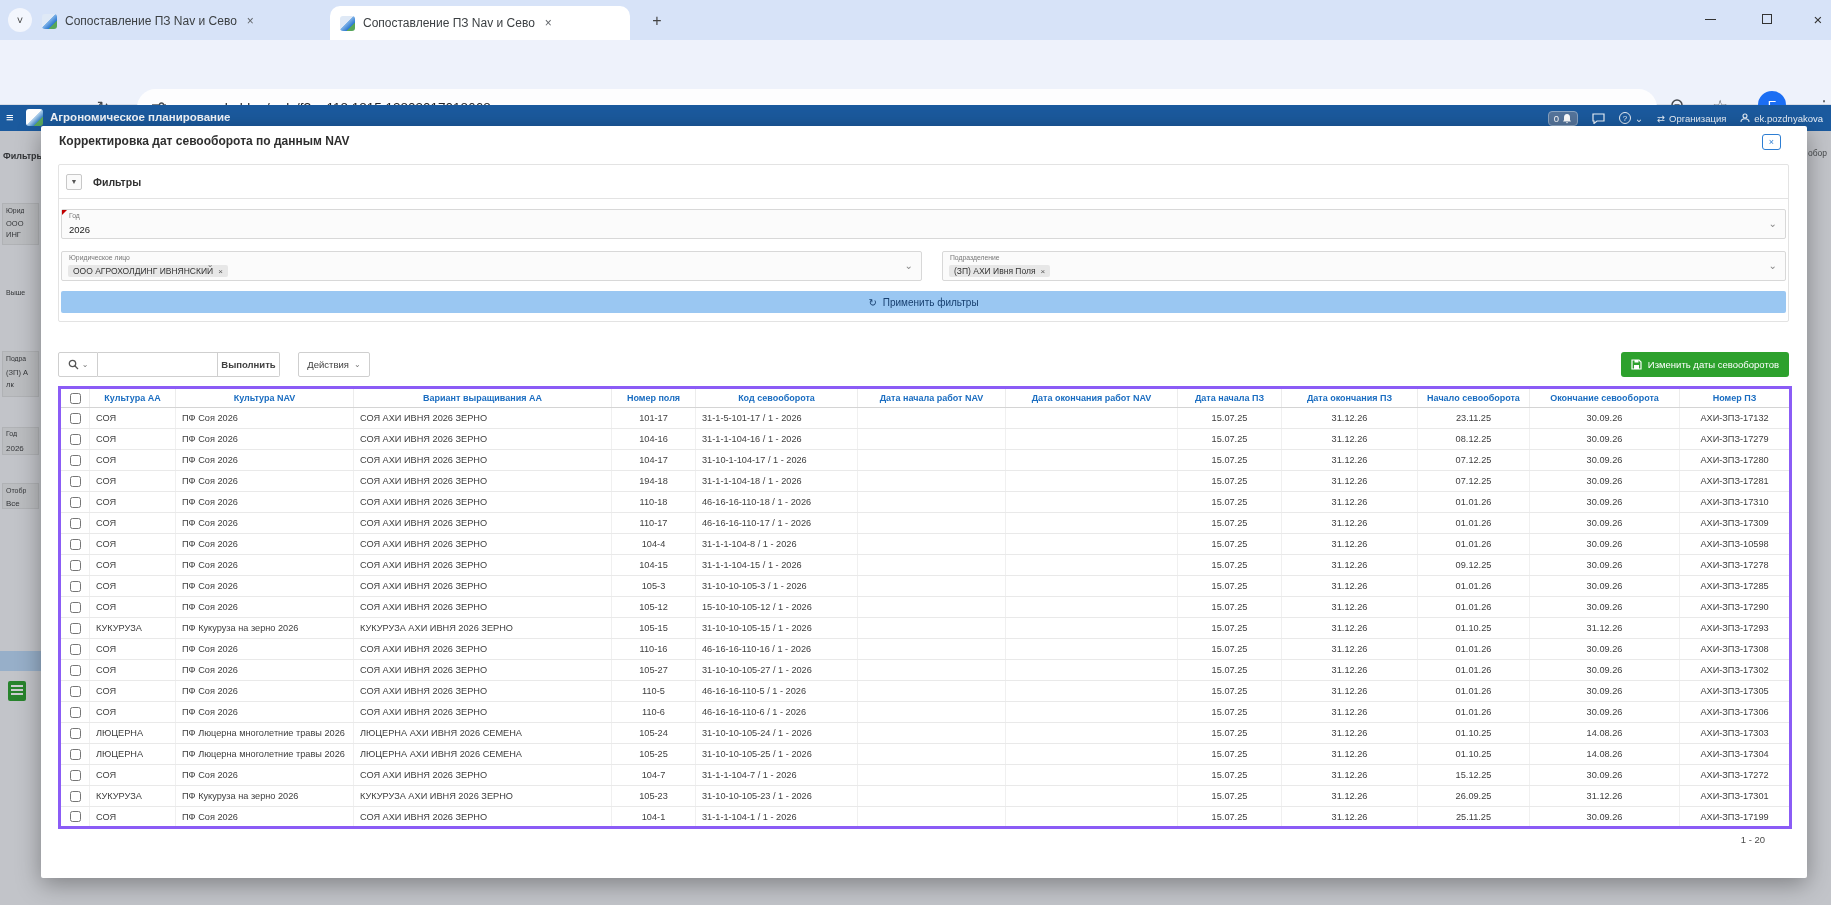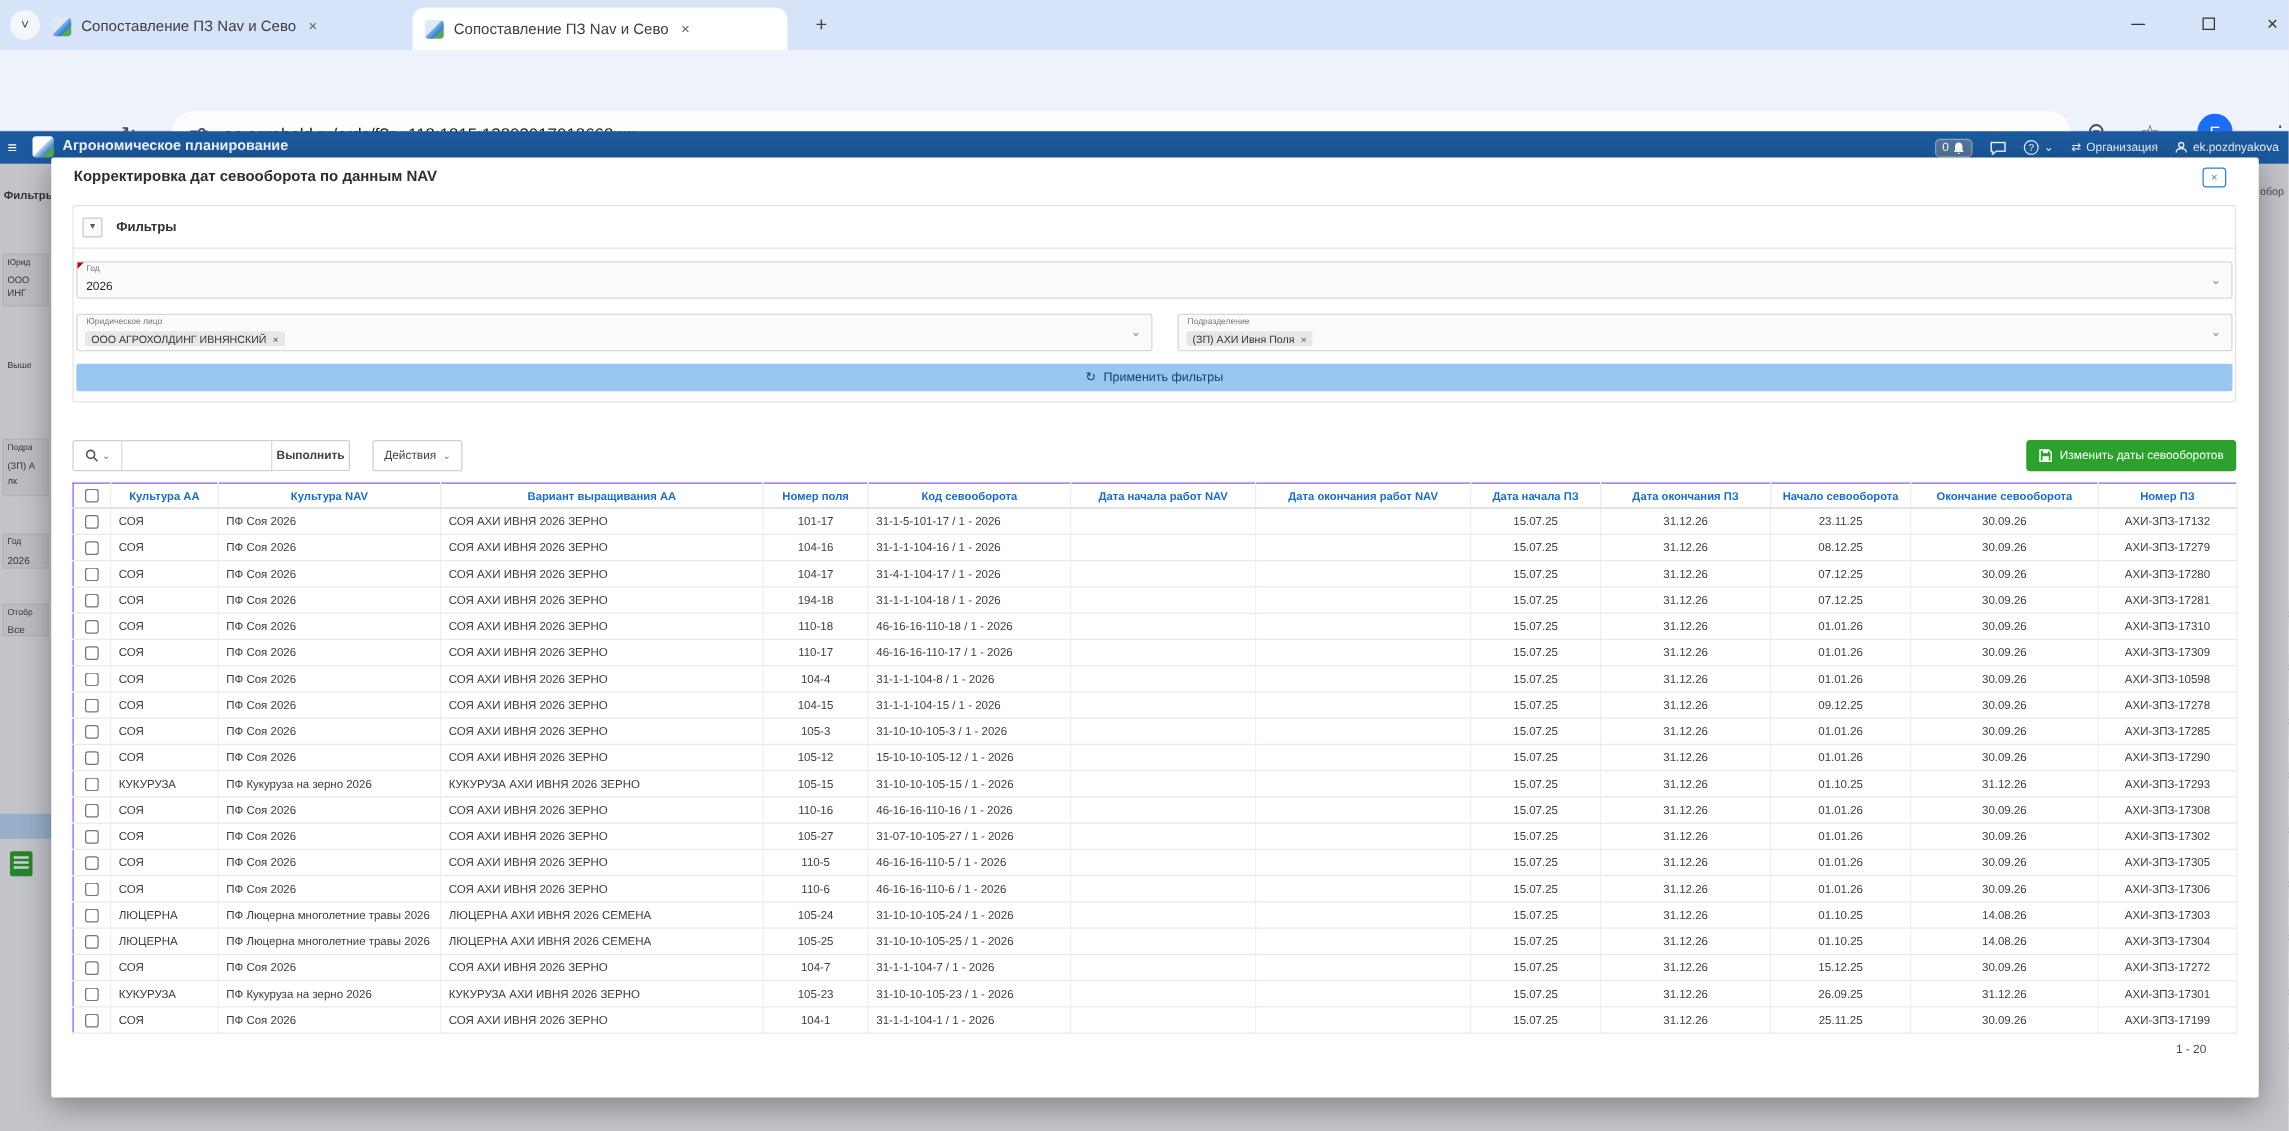--- a/index.html
+++ b/index.html
@@ -105,21 +105,21 @@
   .tb-go{width:62px;border-left:none;font-weight:bold;border-radius:0 2px 2px 0}
   .tb-actions{position:absolute;left:240px;top:0;width:72px;gap:5px;border-radius:2px}
   .green-btn{position:absolute;right:0;top:0;height:25px;padding:0 10px;background:#2da12d;border-radius:3px;color:#fff;
     font-size:9.5px;display:flex;align-items:center;gap:6px;cursor:pointer}
 
   .grid{position:absolute;left:17px;top:260px;width:1731px;border-collapse:collapse;table-layout:fixed;background:#fff}
   .grid th{height:20px;font-size:9px;font-weight:bold;color:#1a6dc1;text-align:center;background:#fff;
     border-right:1px solid #ececec;border-bottom:1px solid #d4d4d4;padding:0 3px;white-space:nowrap;overflow:hidden;cursor:pointer}
   .grid td{height:21px;font-size:9.2px;color:#3d3d3d;border-right:1px solid #f0f0f0;border-bottom:1px solid #e9e9e9;
     padding:0 6px;white-space:nowrap;overflow:hidden}
-  .grid{border:1px solid #8b5cf6}
+  .grid{border:3px solid #8b5cf6}
   .grid td.c,.grid th.c{text-align:center}
   .grid td.l{text-align:left}
   .grid input[type=checkbox]{width:11px;height:11px;margin:0;display:block;margin:0 auto}
   .pagination{position:absolute;right:42px;top:708px;font-size:9.5px;color:#4a4a4a}
 
   svg{display:block}
 </style>
 </head>
 <body>
 
@@ -411,21 +411,21 @@
           <td class="c">АХИ-ЗПЗ-17279</td>
         </tr>
         <tr>
           <td class="c">
             <input type="checkbox" style="">
           </td>
           <td class="l">СОЯ</td>
           <td class="l">ПФ Соя 2026</td>
           <td class="l">СОЯ АХИ ИВНЯ 2026 ЗЕРНО</td>
           <td class="c">104-17</td>
-          <td class="l">31-4-1-104-17 / 1 - 2026</td>
+          <td class="l">31-10-1-104-17 / 1 - 2026</td>
           <td class="c"></td>
           <td class="c"></td>
           <td class="c">15.07.25</td>
           <td class="c">31.12.26</td>
           <td class="c">07.12.25</td>
           <td class="c">30.09.26</td>
           <td class="c">АХИ-ЗПЗ-17280</td>
         </tr>
         <tr>
           <td class="c">
@@ -581,21 +581,21 @@
           <td class="c">АХИ-ЗПЗ-17308</td>
         </tr>
         <tr>
           <td class="c">
             <input type="checkbox" style="">
           </td>
           <td class="l">СОЯ</td>
           <td class="l">ПФ Соя 2026</td>
           <td class="l">СОЯ АХИ ИВНЯ 2026 ЗЕРНО</td>
           <td class="c">105-27</td>
-          <td class="l">31-07-10-105-27 / 1 - 2026</td>
+          <td class="l">31-10-10-105-27 / 1 - 2026</td>
           <td class="c"></td>
           <td class="c"></td>
           <td class="c">15.07.25</td>
           <td class="c">31.12.26</td>
           <td class="c">01.01.26</td>
           <td class="c">30.09.26</td>
           <td class="c">АХИ-ЗПЗ-17302</td>
         </tr>
         <tr>
           <td class="c">

